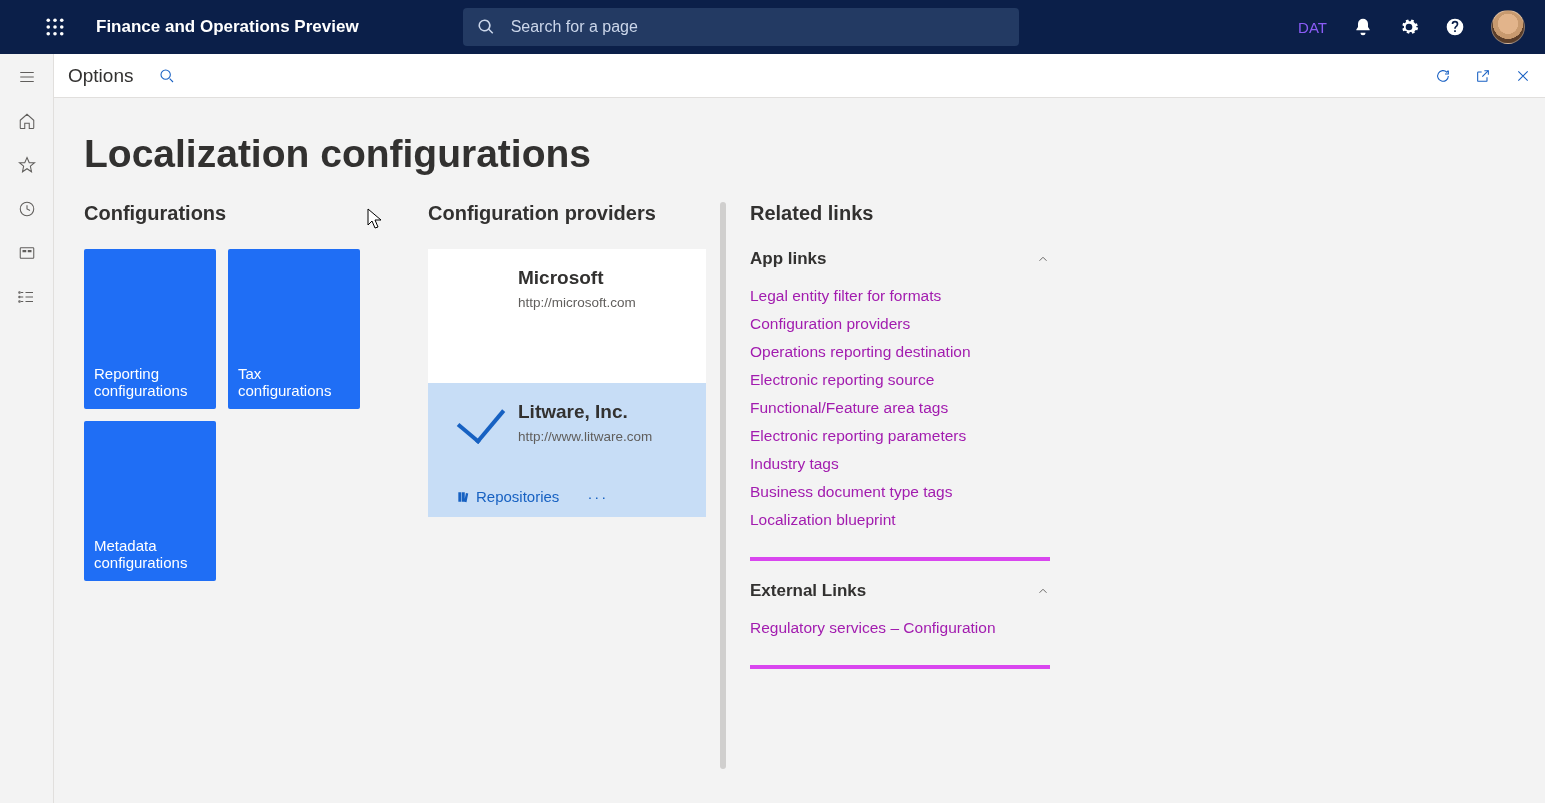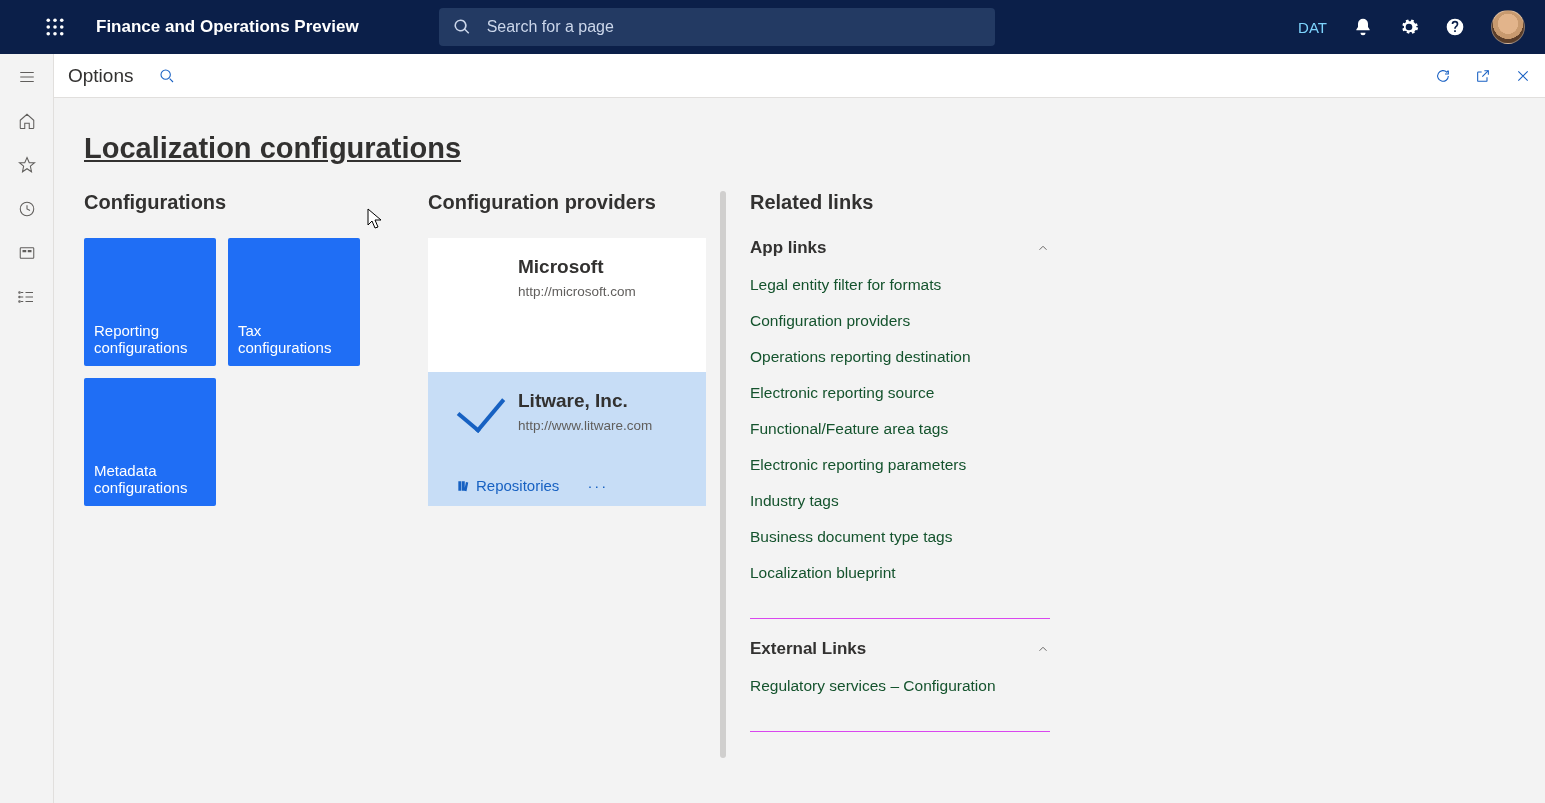--- a/index.html
+++ b/index.html
@@ -29,21 +29,21 @@
     cursor: pointer;
   }
   .waffle svg { fill: #fff; }
   .app-title {
     font-weight: 600;
     font-size: 17px;
     margin-left: 14px;
     white-space: nowrap;
   }
   .search-wrap {
-    margin-left: 80px;
+    margin-left: 104px;
     width: 556px;
     height: 38px;
     background: #233a63;
     border-radius: 4px;
     display: flex;
     align-items: center;
     padding: 0 14px;
   }
   .search-wrap svg { flex: 0 0 auto; fill: #cbd6ea; width: 18px; height: 18px; }
   .search-wrap input {
@@ -56,21 +56,21 @@
     width: 100%;
   }
   .search-wrap input::placeholder { color: #cbd6ea; }
   .top-right {
     margin-left: auto;
     display: flex;
     align-items: center;
     gap: 26px;
     padding-right: 20px;
   }
-  .company-code { font-size: 15px; color: #7dd3fc; }
+  .company-code { font-size: 15px; color: #8b5cf6; }
   .top-icon { width: 20px; height: 20px; fill: #fff; cursor: pointer; }
   .avatar {
     width: 34px; height: 34px; border-radius: 50%;
     background: radial-gradient(circle at 50% 40%, #e2b48b 0 40%, #c89a6f 41% 60%, #5a3d29 61% 100%);
     border: 1px solid rgba(255,255,255,.3);
   }
   
   .body-wrap { display: flex; height: calc(100% - 54px); }
   .leftnav {
     width: 54px;
@@ -98,27 +98,27 @@
   .opt-link { font-size: 19px; color: #323130; cursor: pointer; }
   .actionbar .mini-icon { width: 16px; height: 16px; stroke: #1860c3; fill: none; stroke-width: 1.6; cursor: pointer; }
   .actionbar-right { margin-left: auto; display: flex; align-items: center; gap: 24px; }
   
   .page {
     flex: 1;
     overflow: auto;
     background: #f3f3f3;
     padding: 24px 30px;
   }
-  .page-title { font-size: 29px; font-weight: 600; margin: 10px 0 26px; text-decoration: underline; }
+  .page-title { font-size: 39px; font-weight: 600; margin: 10px 0 26px; }
   .columns { display: flex; gap: 44px; align-items: flex-start; }
   .col-head { font-size: 20px; font-weight: 600; margin-bottom: 24px; }
   
   .tiles { display: flex; flex-wrap: wrap; gap: 12px; width: 300px; }
   .tile {
-    width: 132px; height: 128px;
+    width: 132px; height: 160px;
     background: #1f6ef5;
     color: #fff;
     border-radius: 2px;
     display: flex;
     align-items: flex-end;
     padding: 10px;
     font-size: 15px;
     cursor: pointer;
   }
   
@@ -163,36 +163,36 @@
     gap: 28px;
     font-size: 15px;
     color: #1761c2;
   }
   .card-actions .repo { display: flex; align-items: center; gap: 6px; cursor: pointer; }
   .card-actions svg { width: 14px; height: 14px; fill: #1761c2; }
   .dots { letter-spacing: 2px; cursor: pointer; color: #1761c2; }
   
   .related { width: 300px; }
   .section {
-    border-bottom: 1px solid #d946ef;
+    border-bottom: 4px solid #d946ef;
     padding-bottom: 18px;
     margin-bottom: 20px;
   }
   .sec-title {
     font-size: 17px; font-weight: 600;
     display: flex; align-items: center; justify-content: space-between;
     margin-bottom: 18px;
   }
   .chev { width: 14px; height: 14px; stroke: #605e5c; stroke-width: 1.6; fill: none; cursor: pointer; }
   .linklist a {
     display: block;
-    color: #14532d;
+    color: #a21caf;
     font-size: 15.5px;
     text-decoration: none;
-    margin: 18px 0;
+    margin: 10px 0;
     cursor: pointer;
   }
   
   .cursor {
     position: fixed;
     left: 367px; top: 208px;
     width: 16px; height: 22px;
     pointer-events: none;
   }
 </style>

